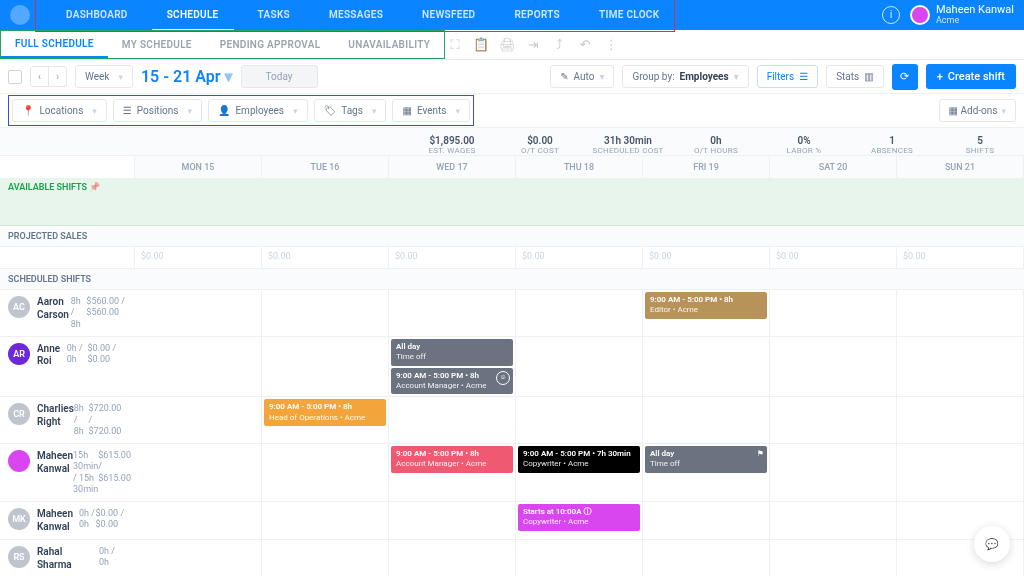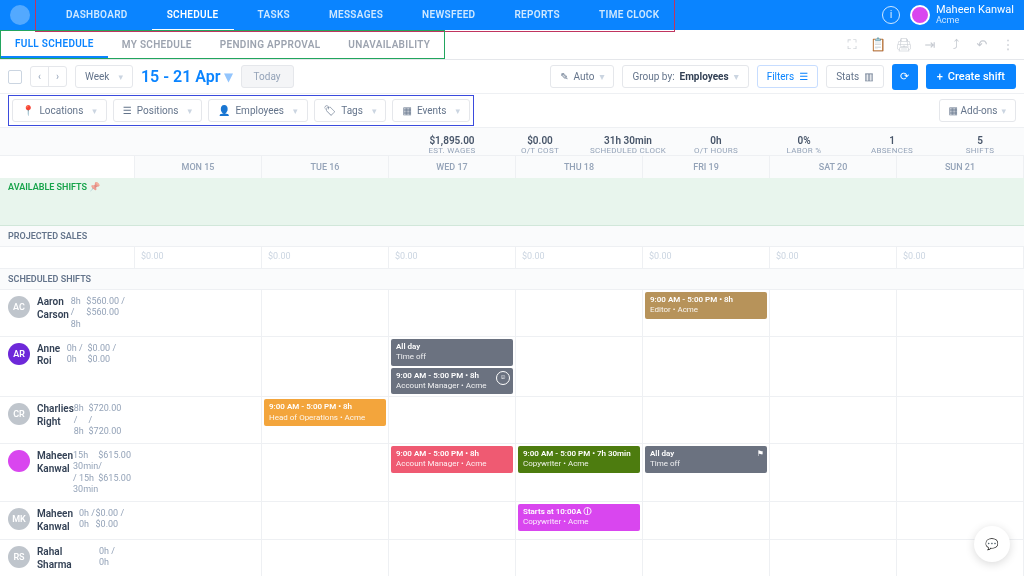--- a/index.html
+++ b/index.html
@@ -10,34 +10,34 @@
 .mainnav{display:flex;gap:9px;margin-left:15px}
 .mainnav a{color:#cfe8ff;font-size:10px;font-weight:600;padding:9px 15px;letter-spacing:.3px;cursor:pointer}
 .mainnav a.active{color:#fff;border-bottom:2px solid #fff}
 .nav-box{border:1px solid #c03560;padding:0}
 .topbar-right{display:flex;align-items:center;gap:10px}
 .info-icon{width:18px;height:18px;border:1.5px solid #cfe8ff;border-radius:50%;display:flex;align-items:center;justify-content:center;color:#cfe8ff;font-size:11px;cursor:pointer}
 .user-badge{display:flex;align-items:center;gap:6px;color:#fff;font-size:11px}
 .avatar{width:20px;height:20px;border-radius:50%;background:#d946ef;border:2px solid #fff}
 .user-txt{display:flex;flex-direction:column;line-height:1.1}
 .user-txt .org{font-size:9px;opacity:.8}
-.subbar{height:30px;display:flex;align-items:stretch;border-bottom:1px solid #e5e7eb;justify-content:space-between;padding-right:6px}
+.subbar{height:30px;display:flex;align-items:stretch;border-bottom:1px solid #e5e7eb;justify-content:flex-start;padding-right:6px}
 .subnav{display:flex;border:1px solid #22a55e;height:100%}
 .subnav a{font-size:10px;font-weight:600;color:#9ca3af;padding:0 14px;display:flex;align-items:center;cursor:pointer;letter-spacing:.3px}
 .subnav a.active{color:#0a84ff;border-bottom:2px solid #0a84ff}
 .subbar-right{display:flex;align-items:center;gap:6px;color:#c5c9d0}
 .icon-btn{width:20px;height:20px;display:flex;align-items:center;justify-content:center;cursor:pointer;font-size:13px}
 .toolbar{height:34px;display:flex;align-items:center;padding:0 8px;gap:8px;border-bottom:1px solid #eef0f3}
 .checkbox{width:14px;height:14px;border:1px solid #cbd5e1;border-radius:2px;cursor:pointer}
 .nav-arrows{display:flex;border:1px solid #e5e7eb;border-radius:3px}
 .nav-arrows span{padding:4px 7px;color:#94a3b8;cursor:pointer;font-size:10px}
 .nav-arrows span:first-child{border-right:1px solid #e5e7eb}
 .select{border:1px solid #e5e7eb;border-radius:3px;padding:5px 9px;font-size:10px;color:#64748b;cursor:pointer;display:flex;align-items:center;gap:5px}
 .date-range{font-size:16px;font-weight:600;color:#0a84ff}
-.today-btn{border:1px solid #e5e7eb;background:#f4f5f7;border-radius:3px;padding:5px 12px;font-size:10px;color:#94a3b8;cursor:pointer}
+.today-btn{border:1px solid #e5e7eb;background:#f4f5f7;border-radius:3px;padding:5px 24px;font-size:10px;color:#94a3b8;cursor:pointer}
 .spacer{flex:1}
 .pill{border:1px solid #e5e7eb;border-radius:3px;padding:5px 9px;font-size:10px;color:#64748b;display:flex;align-items:center;gap:5px;cursor:pointer}
 .refresh{width:26px;height:26px;background:#0a84ff;border-radius:3px;display:flex;align-items:center;justify-content:center;color:#fff;cursor:pointer}
 .create{background:#0a84ff;color:#fff;border-radius:3px;padding:6px 11px;font-size:11px;font-weight:500;display:flex;align-items:center;gap:5px;cursor:pointer}
 .filterbar{height:34px;display:flex;align-items:center;padding:0 8px;justify-content:space-between;border-bottom:1px solid #eef0f3}
 .filters{display:flex;gap:6px;border:1px solid #3b4bdd;padding:3px}
 .addons{border:1px solid #e5e7eb;border-radius:3px;padding:5px 9px;font-size:10px;color:#64748b;cursor:pointer}
 .statsbar{height:28px;display:flex;justify-content:flex-end;border-bottom:1px solid #eef0f3;background:#fafbfc}
 .stat{width:88px;text-align:center;display:flex;flex-direction:column;justify-content:flex-end}
 .stat .v{font-size:10px;font-weight:600;color:#475569}
@@ -176,21 +176,21 @@
     <div class="stat">
       <div class="v">$1,895.00</div>
       <div class="l">EST. WAGES</div>
     </div>
     <div class="stat">
       <div class="v">$0.00</div>
       <div class="l">O/T COST</div>
     </div>
     <div class="stat">
       <div class="v">31h 30min</div>
-      <div class="l">SCHEDULED CLOCK</div>
+      <div class="l">SCHEDULED COST</div>
     </div>
     <div class="stat">
       <div class="v">0h</div>
       <div class="l">O/T HOURS</div>
     </div>
     <div class="stat">
       <div class="v">0%</div>
       <div class="l">LABOR %</div>
     </div>
     <div class="stat">
@@ -299,21 +299,21 @@
     </div>
     <div class="shift-cell"></div>
     <div class="shift-cell"></div>
     <div class="shift-cell">
       <div class="shift" style="background: rgb(239, 90, 114);">
         <div class="t">9:00 AM - 5:00 PM • 8h</div>
         <div class="r">Account Manager • Acme</div>
       </div>
     </div>
     <div class="shift-cell">
-      <div class="shift" style="background: #4d7c0f;">
+      <div class="shift" style="background: #000000;">
         <div class="t">9:00 AM - 5:00 PM • 7h 30min</div>
         <div class="r">Copywriter • Acme</div>
       </div>
     </div>
     <div class="shift-cell">
       <div class="shift" style="background: rgb(107, 114, 128);">
         <div class="t">All day</div>
         <div class="r">Time off</div>
         <div class="badge-warn">⚑</div>
       </div>

